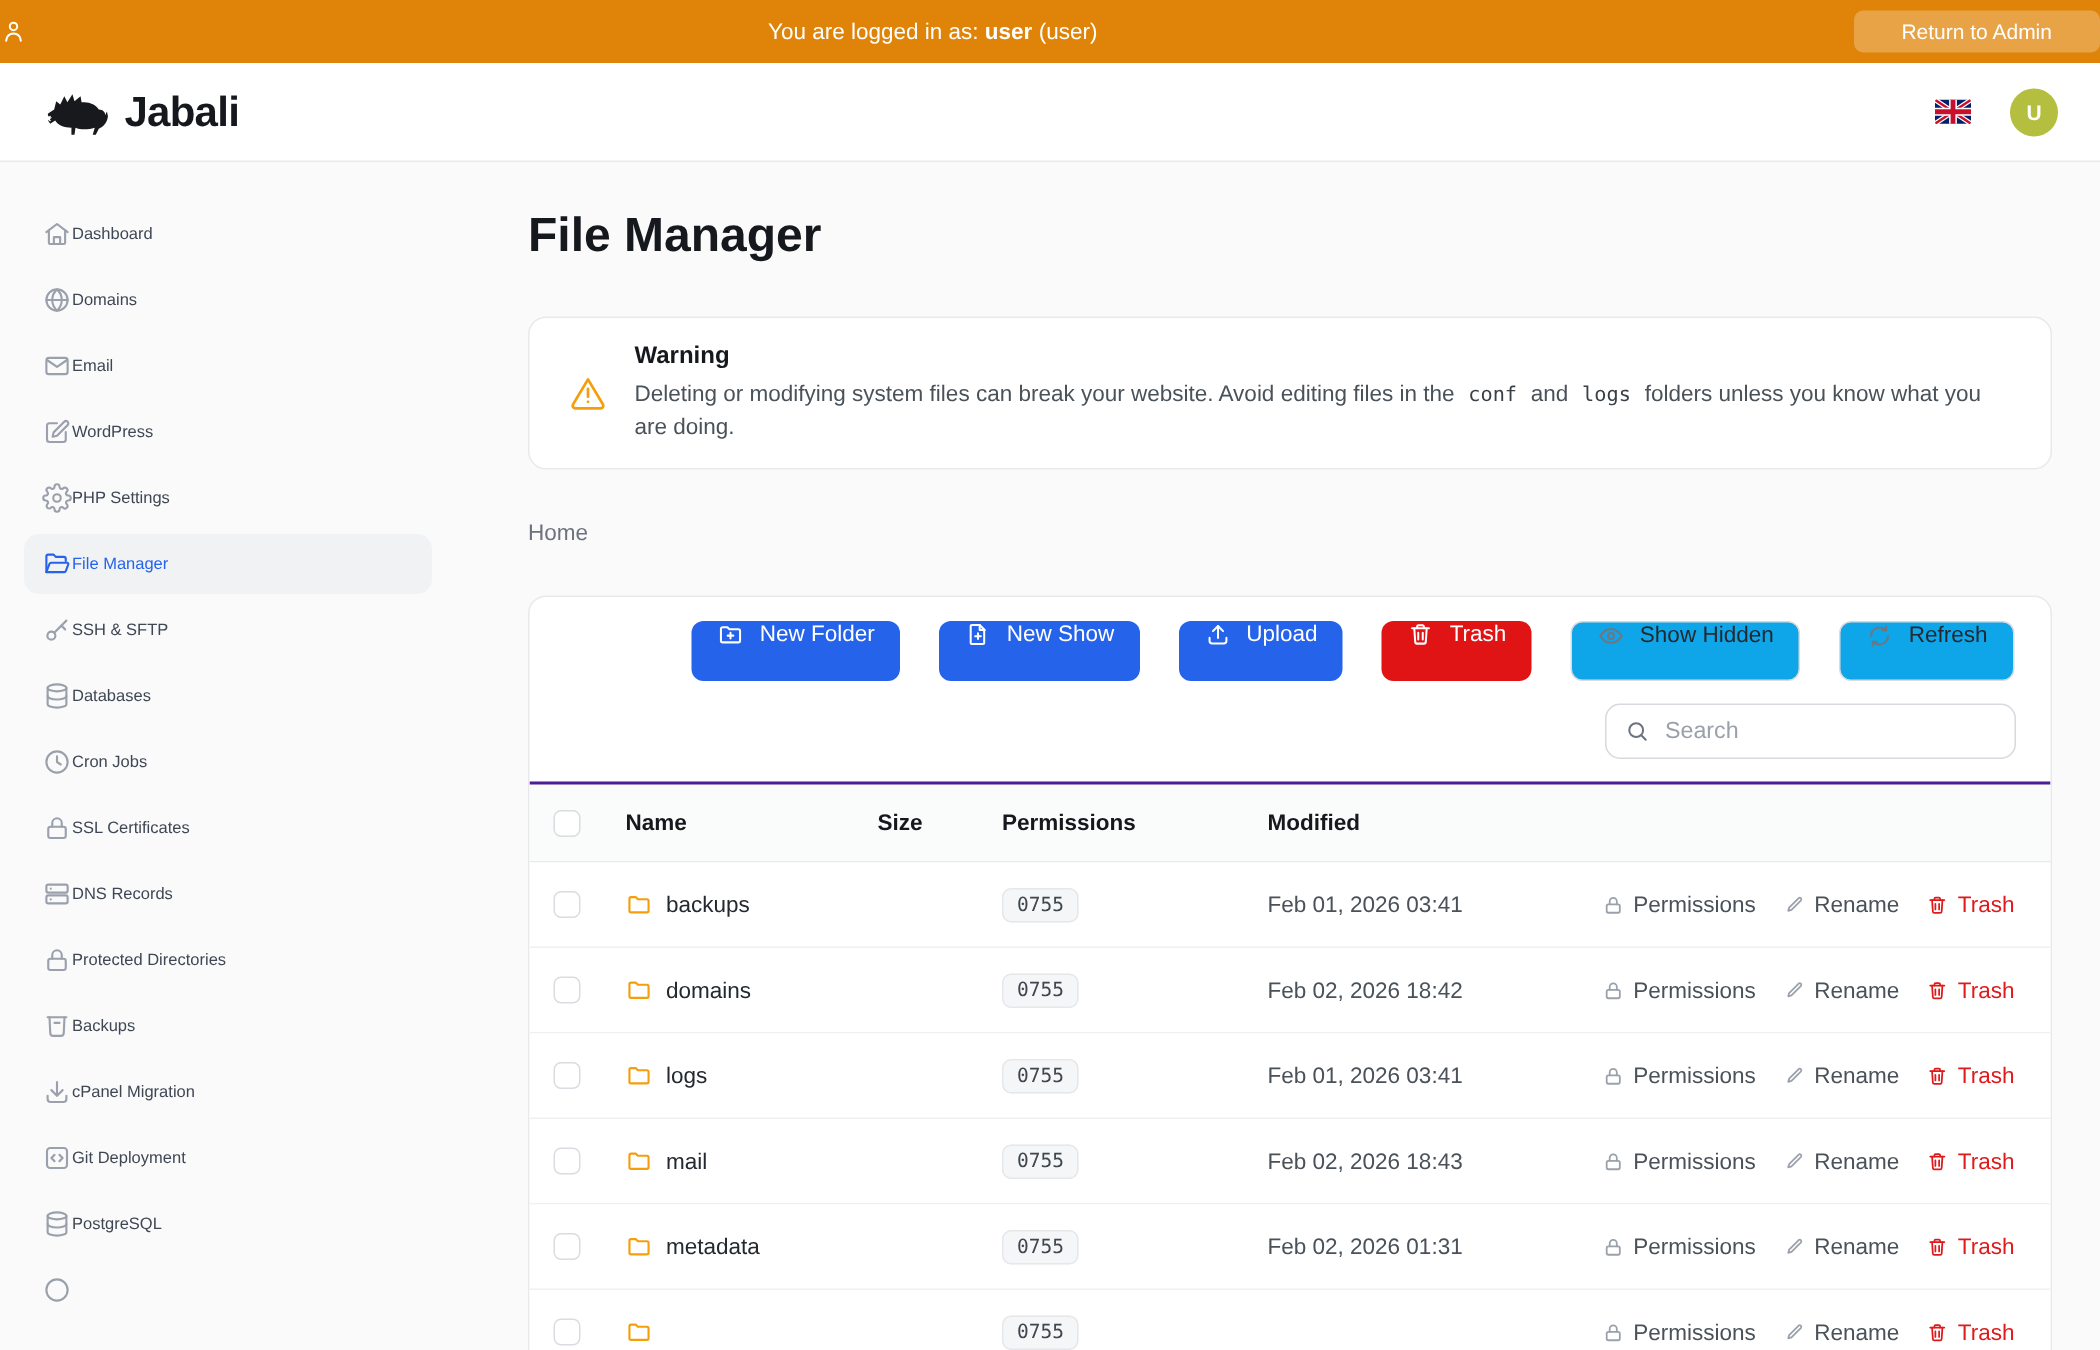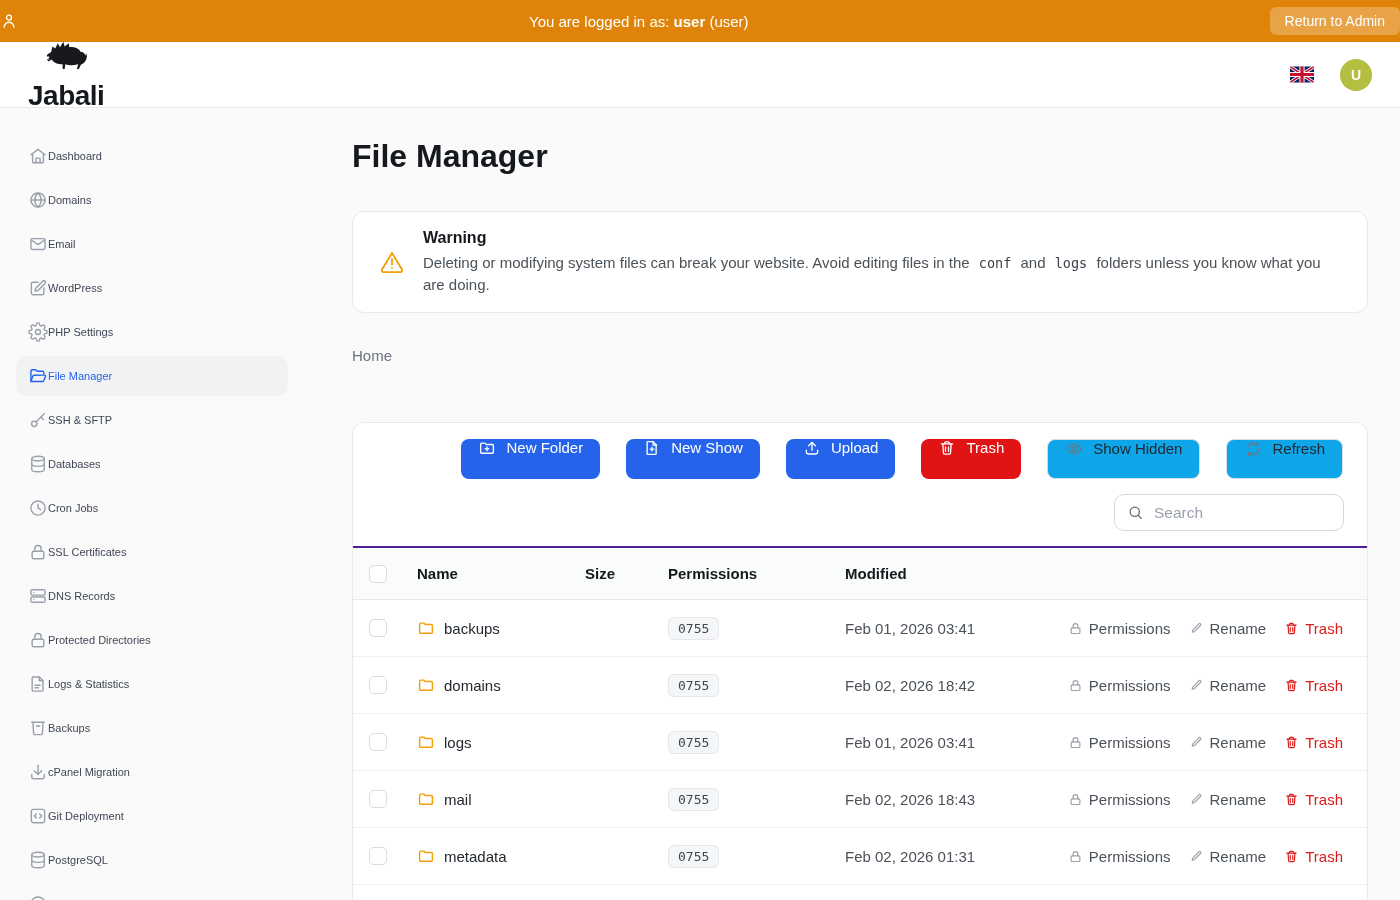--- a/index.html
+++ b/index.html
@@ -3,25 +3,25 @@
 <meta charset="utf-8">
 <style>
   * { box-sizing: border-box; margin: 0; padding: 0; }
   html,body { width:1400px; height:900px; overflow:hidden; }
   body { font-family:"Liberation Sans", sans-serif; background:#fafafb; color:#23292f; }
 
   
   .topbar { height:42px; background:#df8408; display:flex; align-items:center; justify-content:space-between; gap:12px; color:#fff; font-size:15px; }
   .topbar svg { width:18px; height:18px; }
   .topbar .msg b { font-weight:700; }
-  .return-btn { background:rgba(255,255,255,.25); border:none; color:#fff; font-size:14px; font-family:inherit; padding:6px 15px; border-radius:6px; margin-left:10px; cursor:pointer; }
+  .return-btn { background:rgba(255,255,255,.25); border:none; color:#fff; font-size:14px; font-family:inherit; padding:6px 32px; border-radius:6px; margin-left:10px; cursor:pointer; }
 
   
   .appheader { height:66px; background:#fff; border-bottom:1px solid #e8e9ec; display:flex; align-items:center; padding:0 28px; }
-  .logo { display:flex; align-items:center; gap:9px;flex-direction:column; }
+  .logo { display:flex; align-items:center; gap:9px; }
   .logo svg { width:46px; height:34px; }
   .logo .brand { font-size:28px; font-weight:800; color:#15181c; letter-spacing:-.5px; }
   .hspacer { flex:1; }
   .flag { width:24px; height:17px; border-radius:2px; overflow:hidden; display:inline-block; line-height:0; }
   .avatar { width:32px; height:32px; border-radius:50%; background:#b4be3f; color:#fff; font-size:14px; font-weight:700; display:flex; align-items:center; justify-content:center; margin-left:26px; }
 
   
   .layout { display:flex; height:792px; }
   .sidebar { width:304px; padding:28px 16px; flex:none; }
   .nav-item { height:40px; margin-bottom:4px; border-radius:10px; display:flex; align-items:center; padding:0 12px; color:#3f4754; font-size:11px; text-decoration:none; cursor:pointer; }
@@ -32,34 +32,34 @@
   .main { flex:1; padding:30px 32px 0 48px; min-width:0; }
   .page-title { font-size:32px; font-weight:800; color:#15181c; margin-bottom:36px; }
 
   
   .warning-card { background:#fff; border:1px solid #e7e9ec; border-radius:12px; padding:17px 26px; display:flex; align-items:center; gap:18px; margin-bottom:34px; }
   .warning-card svg { width:26px; height:26px; color:#f59e0b; flex:none; }
   .warning-title { font-size:16px; font-weight:700; color:#15181c; margin-bottom:5px; }
   .warning-text { font-size:15px; color:#4a5259; line-height:21px; }
   .warning-text code { font-family:"DejaVu Sans Mono", monospace; font-size:13.5px; color:#3a4047; padding:0 5px; }
 
-  .breadcrumb { font-size:15px; color:#6c727e; margin-bottom:58px; cursor:pointer; width:max-content; }
+  .breadcrumb { font-size:15px; color:#6c727e; margin-bottom:33px; cursor:pointer; width:max-content; }
 
   
   .table-card { background:#fff; border:1px solid #e7e9ec; border-radius:12px; overflow:hidden; }
   .toolbar { display:flex; justify-content:flex-end; gap:26px; padding:16px 24px 0; }
   .btn { height:40px; display:flex; align-items:flex-start; gap:10px; padding:0 17px; border-radius:8px; border:none; font-family:inherit; font-size:15px; cursor:pointer; }
   .btn svg { width:18px; height:18px; }
   .btn-blue { background:#2563eb; color:#fff; }
   .btn-red { background:#e01414; color:#fff; }
   .btn-outline { background:#0ea5e9; color:#23292f; border:1px solid #d8dbdf; }
   .btn-outline svg { color:#6f7680; }
 
   .searchrow { display:flex; justify-content:flex-end; padding:15px 23px 15px; }
-  .search { position:relative; width:230px; }
+  .search { position:relative; width:274px; }
   .search svg { width:17px; height:17px; color:#6b7280; position:absolute; left:13px; top:10px; }
   .search input { width:100%; height:37px; border:1px solid #d6d9de; border-radius:10px; padding:0 12px 0 39px; font-size:15.5px; font-family:inherit; color:#23292f; outline:none; background:#fff; }
   .search input::placeholder { color:#9aa1ab; }
 
   .tgrid { display:grid; grid-template-columns:48px 168px 83px 177px 1fr auto; align-items:center; padding:0 24px 0 16px; }
   .thead { height:54px; background:#fafbfb; border-top:2px solid #4c1d95; border-bottom:1px solid #e8e9eb; font-size:15px; font-weight:700; color:#15181c; }
   .trow { height:57px; border-bottom:1px solid #eff0f2; background:#fff; }
   .cb { appearance:none; -webkit-appearance:none; width:18px; height:18px; border:1.5px solid #d9dce0; border-radius:5px; background:#fff; cursor:pointer; }
   .namecell { display:flex; align-items:center; gap:9px; font-size:15px; color:#23292f; }
   .namecell svg { width:18px; height:18px; color:#f59e0b; flex:none; }
@@ -195,28 +195,20 @@
     </a>
     <a class="nav-item">
       <svg viewBox="0 0 24 24" fill="none" stroke="currentColor" stroke-width="1.7" stroke-linecap="round" stroke-linejoin="round">
           <rect x="5" y="11" width="14" height="9" rx="1.8"></rect>
           <path d="M8.2 11V8a3.8 3.8 0 0 1 7.6 0v3"></path>
         </svg>
       <span>Protected Directories</span>
     </a>
     <a class="nav-item">
       <svg viewBox="0 0 24 24" fill="none" stroke="currentColor" stroke-width="1.7" stroke-linecap="round" stroke-linejoin="round">
-          <path d="M6 3.5h7.5L18 8v11.5a1 1 0 0 1-1 1H6a1 1 0 0 1-1-1v-15a1 1 0 0 1 1-1z"></path>
-          <path d="M13.5 3.5V8H18"></path>
-          <path d="M8.5 13.5h6M8.5 16.5h4"></path>
-        </svg>
-      <span>Logs &amp; Statistics</span>
-    </a>
-    <a class="nav-item">
-      <svg viewBox="0 0 24 24" fill="none" stroke="currentColor" stroke-width="1.7" stroke-linecap="round" stroke-linejoin="round">
           <path d="M4.5 5h15"></path>
           <path d="M6 5l.6 12.6A2.4 2.4 0 0 0 9 19.9h6a2.4 2.4 0 0 0 2.4-2.3L18 5"></path>
           <path d="M10 9.5h4"></path>
         </svg>
       <span>Backups</span>
     </a>
     <a class="nav-item">
       <svg viewBox="0 0 24 24" fill="none" stroke="currentColor" stroke-width="1.7" stroke-linecap="round" stroke-linejoin="round">
           <path d="M12 4v10.5"></path>
           <path d="M7.5 10.5 12 15l4.5-4.5"></path>

